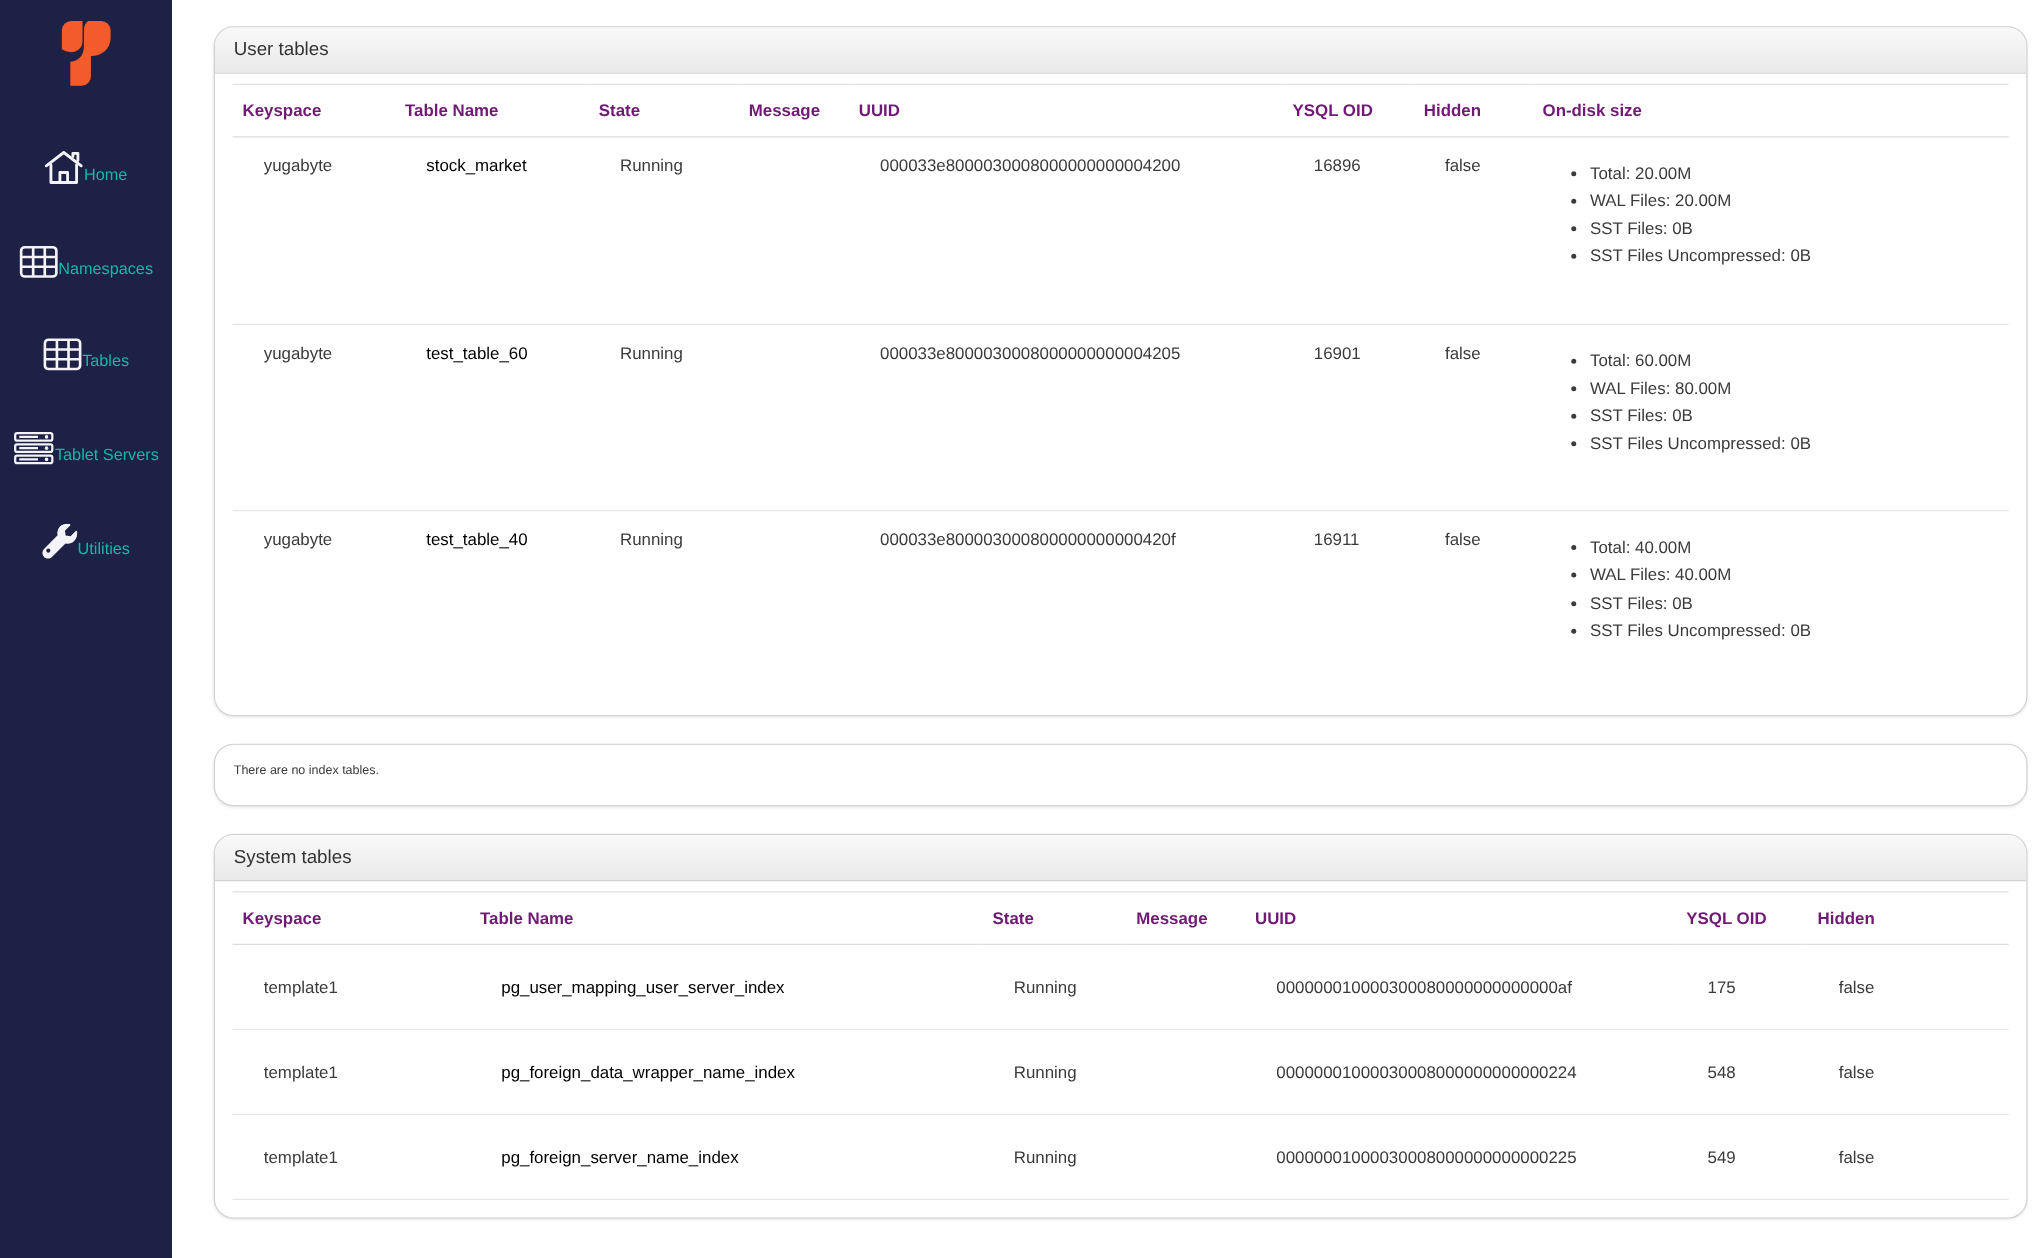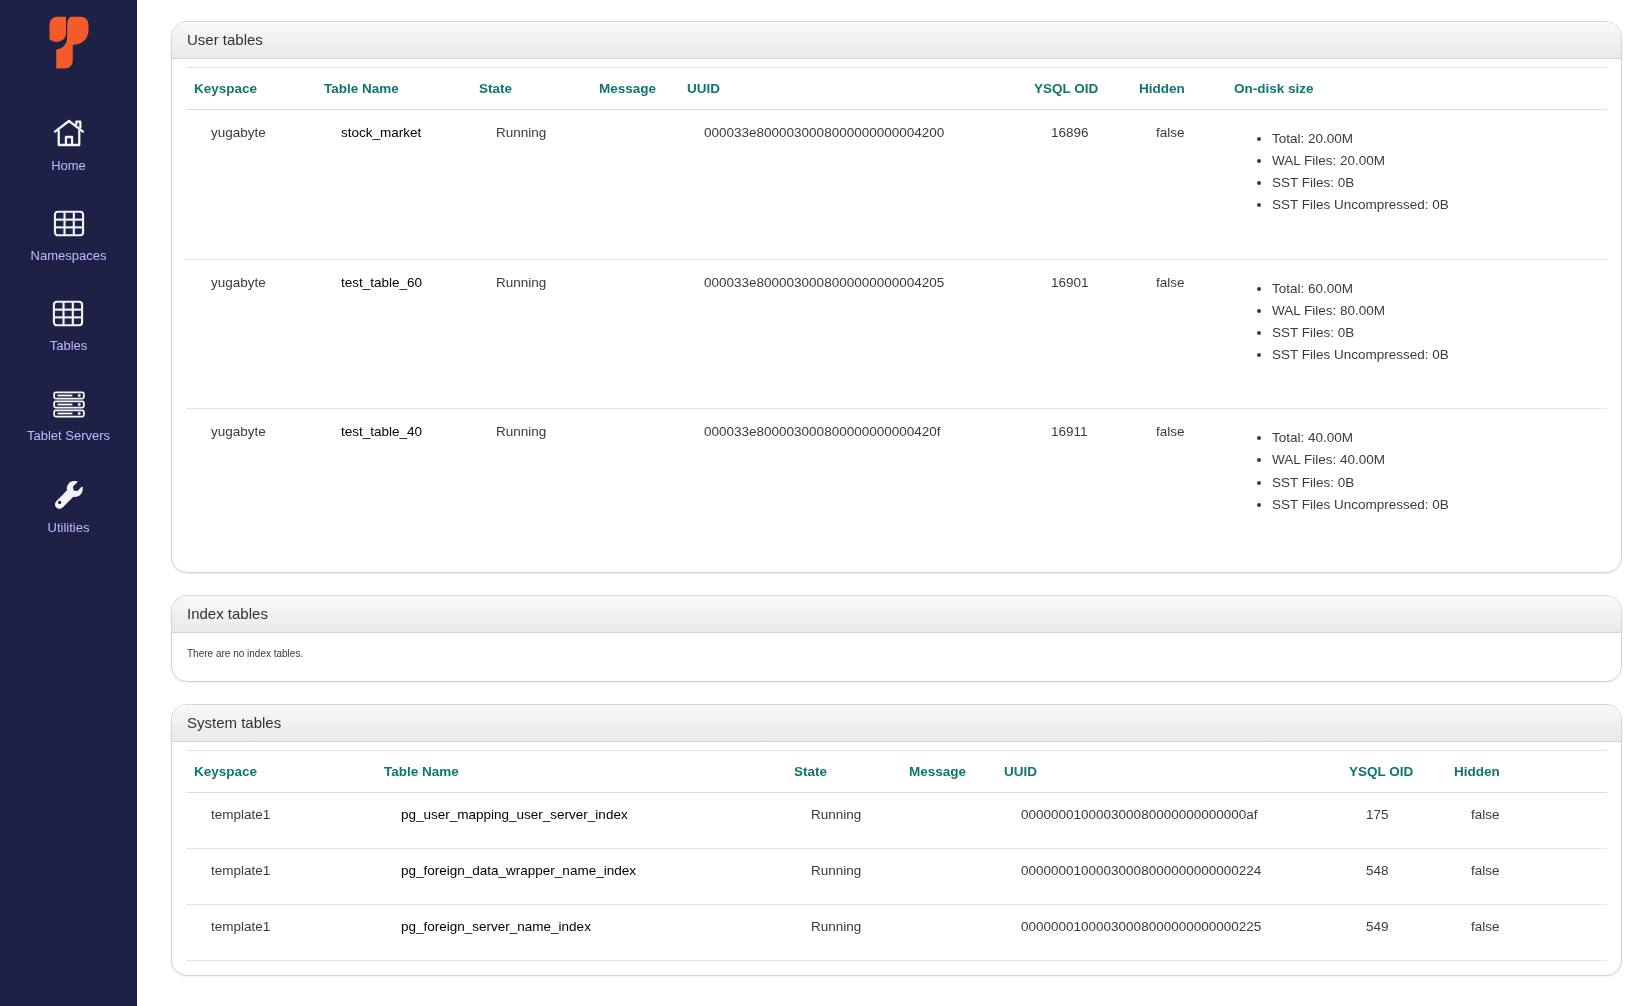--- a/index.html
+++ b/index.html
@@ -20,23 +20,22 @@
     width: 137px;
     background: #1d2145;
     display: flex;
     flex-direction: column;
     align-items: center;
     z-index: 10;
   }
   .logo-wrap { margin-top: 13px; margin-bottom: 42px; cursor: pointer; }
   .nav-item {
     display: flex;
-    flex-direction: column;
     align-items: center;
-    color: #c4b5fd;
+    color: #14b8a6;
     font-size: 13px;
     margin-bottom: 37px;
     cursor: pointer;
     text-align: center;
     line-height: 1.2;
   }
   .nav-item .icn { margin-bottom: 7px; display: block; }
 
   
   .main {
@@ -59,21 +58,21 @@
     color: #333;
   }
   .panel-body { padding: 8px 14px 14px; }
   .panel-body.plain { padding: 15px 15px 22px; font-size: 10px; color: #3b3b3b; }
 
   table { width: 100%; border-collapse: collapse; table-layout: fixed; font-size: 13.5px; }
   table { border-top: 1px solid #e2e2e2; }
   thead th {
     text-align: left;
     font-weight: bold;
-    color: #0f766e;
+    color: #701a75;
     padding: 13px 8px;
     border-bottom: 1px solid #dcdcdc;
     white-space: nowrap;
   }
   tbody td {
     padding: 15px 8px 15px 25px;
     vertical-align: top;
     word-wrap: break-word;
   }
   tbody tr + tr td { border-top: 1px solid #e7e7e7; }
@@ -81,21 +80,21 @@
 
   
   .tbl-user tbody td { padding-bottom: 40px; }
   .tbl-user td ul {
     margin: 4px;
     padding-left: 17px;
   }
   .tbl-user td ul li { margin-bottom: 3px; line-height: 1.42; }
 
   
-  .tbl-system tbody td { padding-top: 14px; padding-bottom: 26px; margin-top: 29px; }
+  .tbl-system tbody td { padding-top: 26px; padding-bottom: 26px; margin-top: 29px; }
   .tbl-system tbody tr:last-child td { border-bottom: 1px solid #e7e7e7; }
 </style>
 </head>
 <body>
 
 <div class="sidebar">
 
   <div class="logo-wrap">
     <svg width="48" height="60" viewBox="0 0 64 78">
       <path fill="#f35b2a" d="M6 14 a10 10 0 0 1 10 -10 h12 v22 c0 7 -6 11.5 -12.5 11.5 a17 17 0 0 1 -9.5 -3.2 z"></path>
@@ -247,21 +246,20 @@
                 <li>SST Files Uncompressed: 0B</li>
               </ul>
             </td>
           </tr>
         </tbody>
       </table>
     </div>
   </div>
 
   <div class="panel">
-    <div class="panel-heading">Index tables</div>
     <div class="panel-body plain">There are no index tables.</div>
   </div>
 
   <div class="panel">
     <div class="panel-heading">System tables</div>
     <div class="panel-body">
       <table class="tbl-system">
         <colgroup>
           <col style="width:190px">
             <col style="width:410px">

